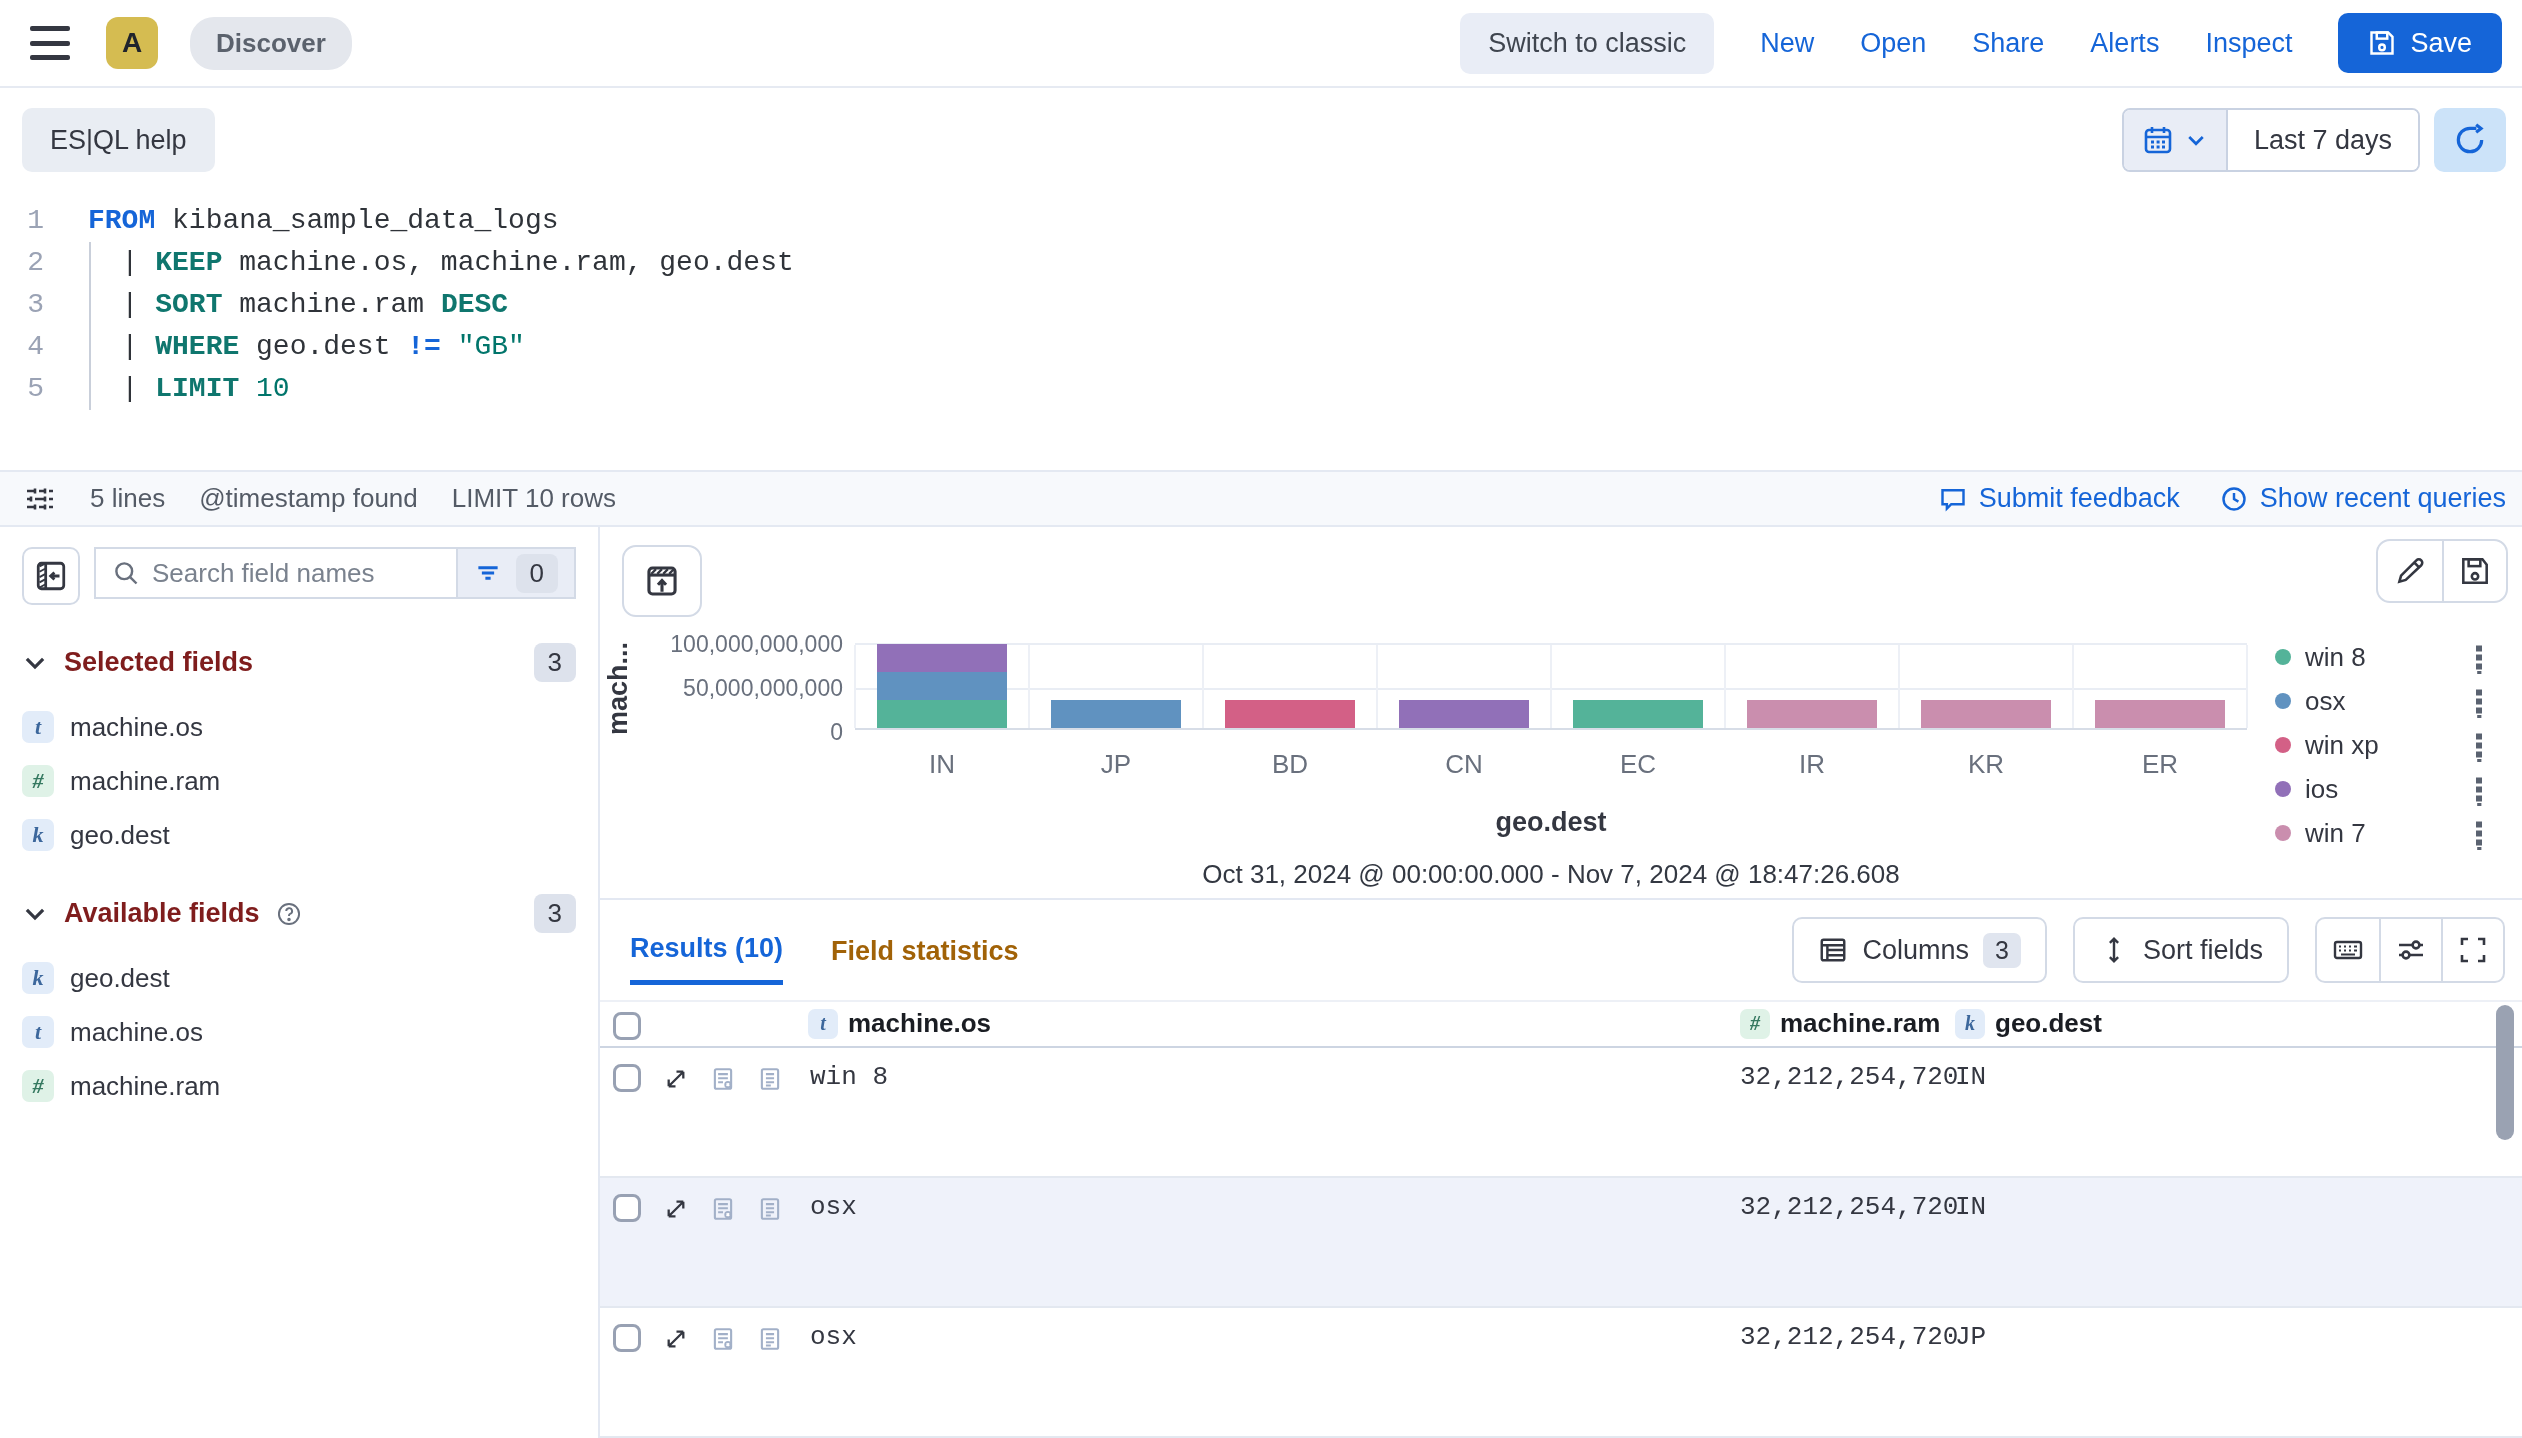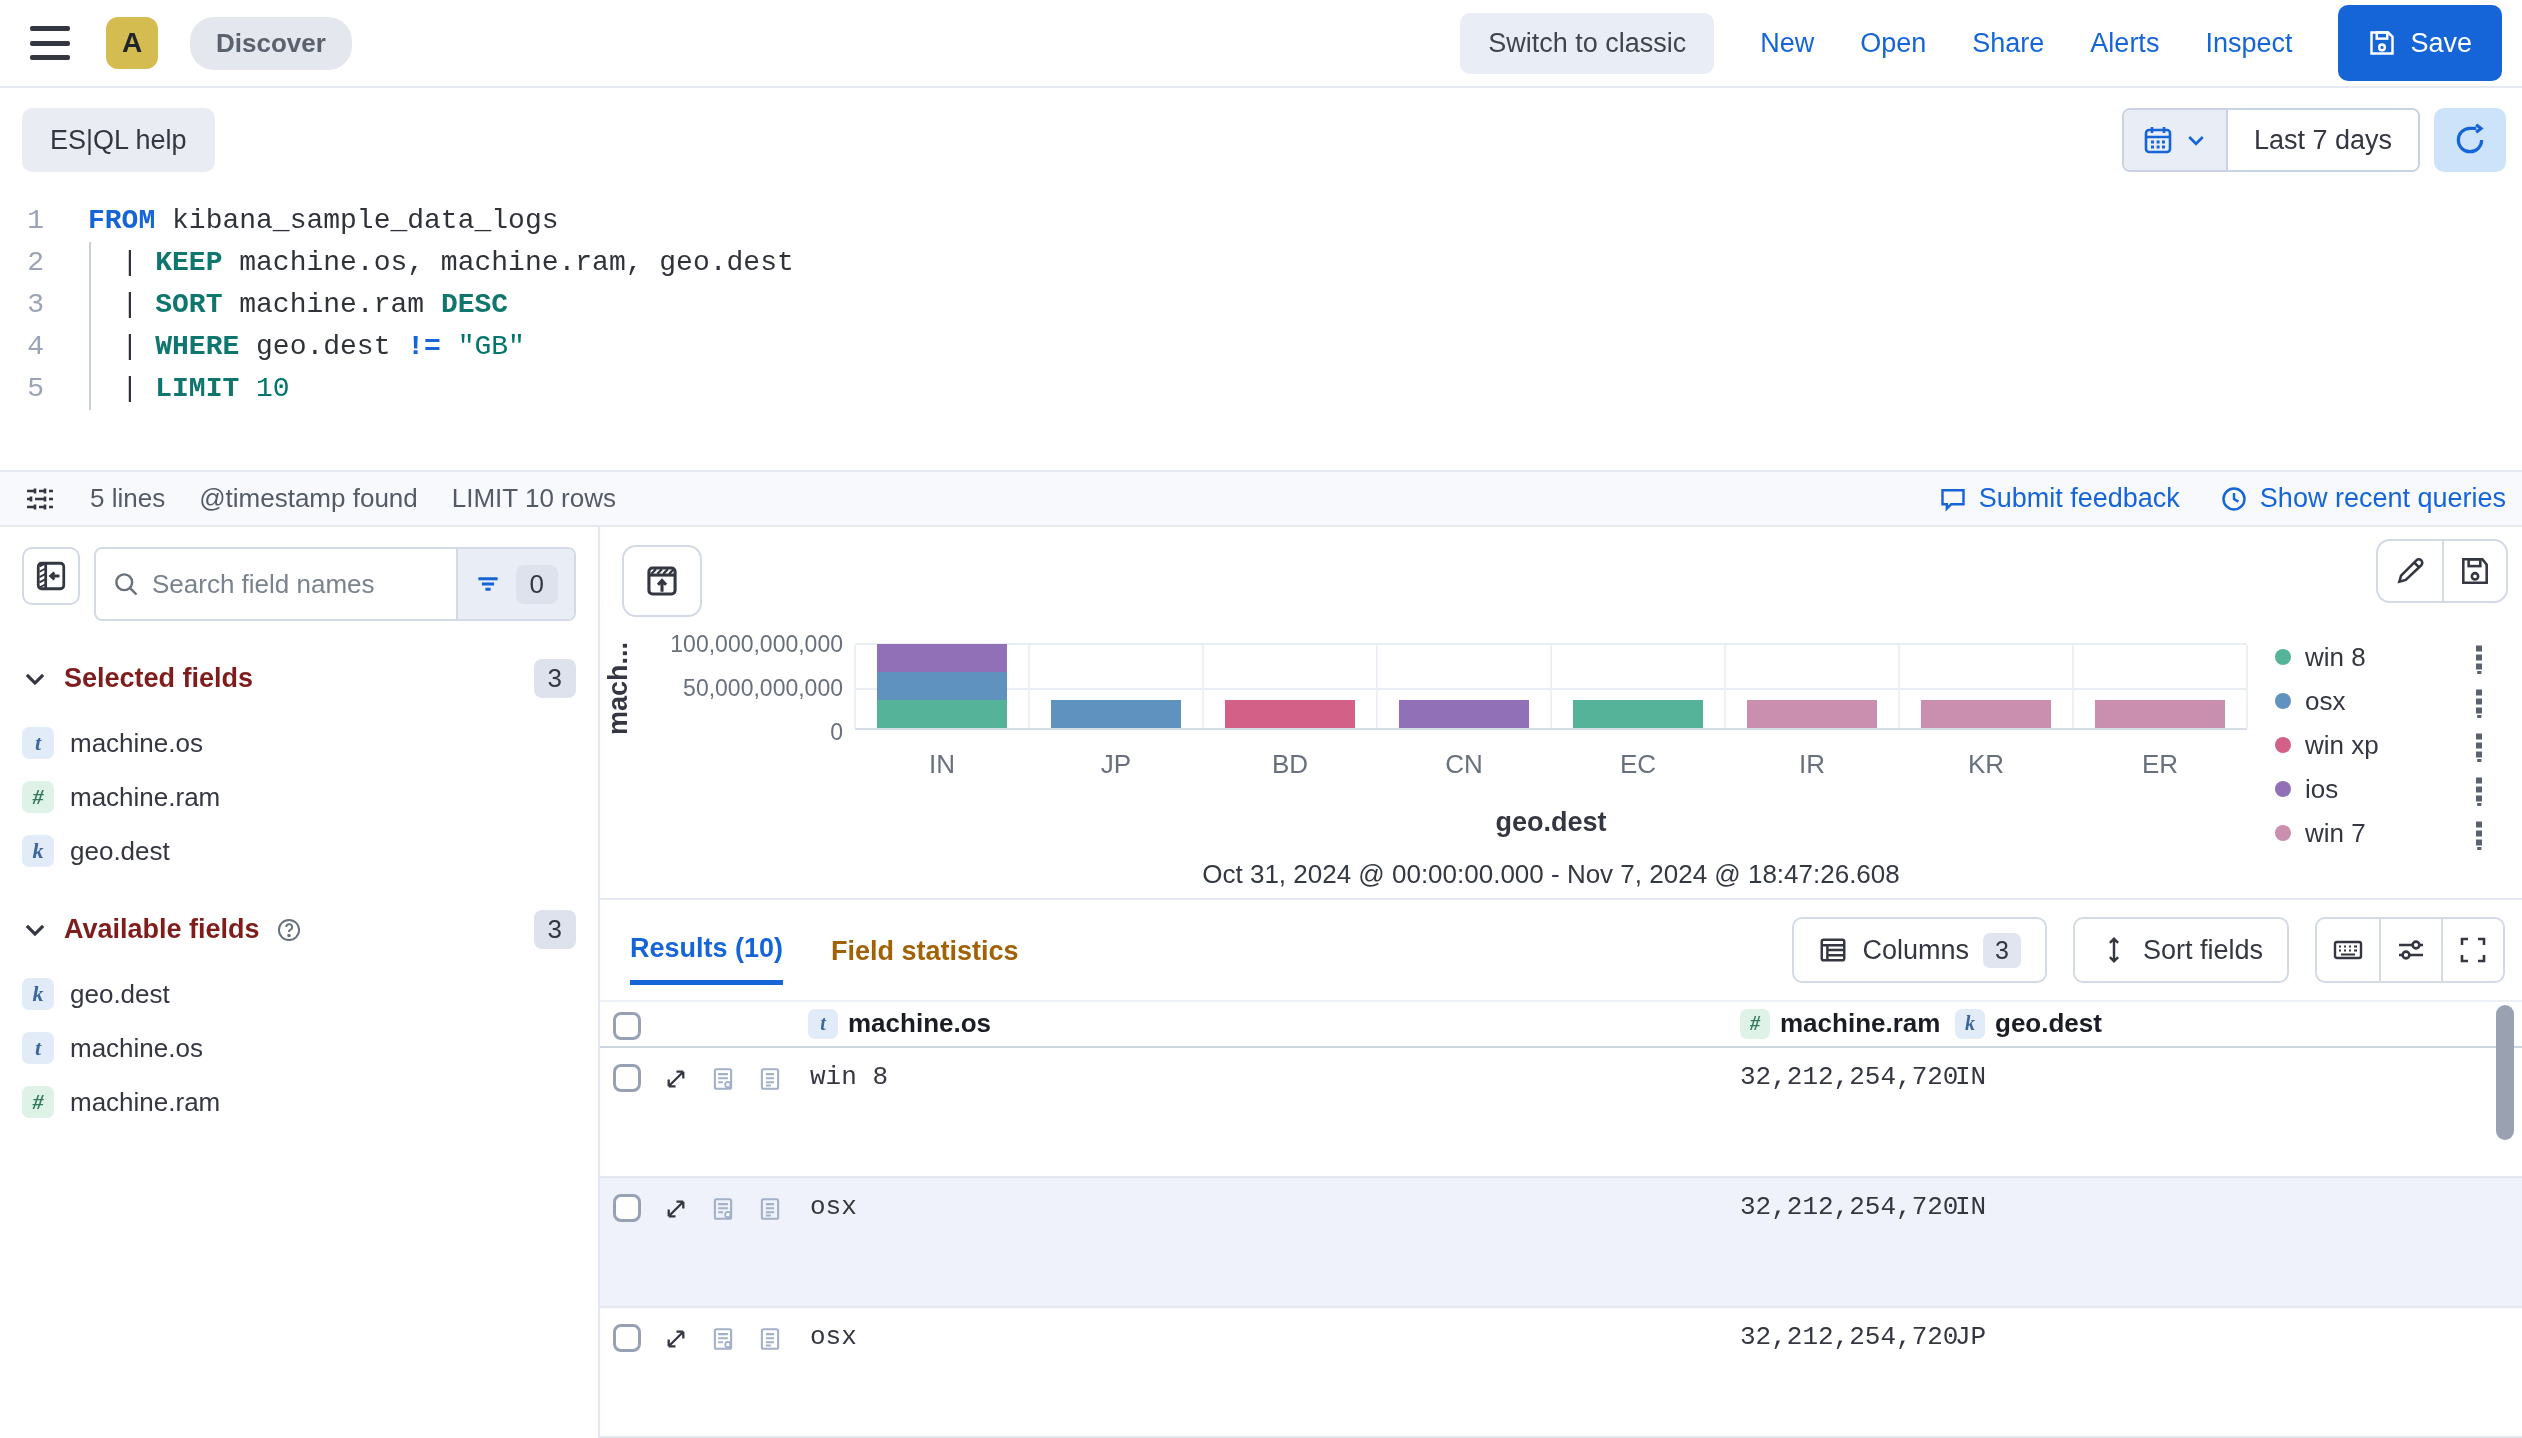--- a/index.html
+++ b/index.html
@@ -11,21 +11,21 @@
   .topbar { height:88px; display:flex; align-items:center; padding:0 20px 0 30px;
     border-bottom:2px solid #E6EAF2; background:#fff; }
   .hamburger { width:40px; height:34px; display:flex; flex-direction:column; justify-content:space-between; cursor:pointer; margin-right:36px;}
   .hamburger span{ display:block; height:5px; background:#343741; border-radius:2px;}
   .avatar { width:52px; height:52px; border-radius:12px; background:#D5BC51; color:#20242C;
     display:flex; align-items:center; justify-content:center; font-size:28px; font-weight:700; margin-right:32px;}
   .crumb { background:#E4E7ED; color:#5B626D; font-size:26px; padding:11px 26px; border-radius:24px;font-weight:bold; }
   .topbar-right { margin-left:auto; display:flex; align-items:center; gap:46px; }
   .btn-classic { background:#E9EDF6; color:#3F454F; font-size:27px; padding:15px 28px; border-radius:10px; }
   .toplink { color:#1565D8; font-size:27px; }
-  .btn-save { background:#1565D8; color:#fff; font-size:27px; font-weight:500; padding:0 30px; height:76px;
+  .btn-save { background:#1565D8; color:#fff; font-size:27px; font-weight:500; padding:0 30px; height:60px;
     border-radius:10px; display:flex; align-items:center; gap:14px; }
 
   
   .querysec { position:relative; height:382px; background:#fff; }
   .esql-help { position:absolute; left:22px; top:20px; height:64px; display:flex; align-items:center;
     background:#E9EDF3; border-radius:10px; padding:0 28px; font-size:27px; color:#343741; }
   .datepicker { position:absolute; right:102px; top:20px; height:64px; display:flex; border:2px solid #C9D2E2; border-radius:8px; overflow:hidden; }
   .dp-cal { background:#E9EDF6; display:flex; align-items:center; gap:10px; padding:0 18px; }
   .dp-label { background:#fff; display:flex; align-items:center; padding:0 26px; font-size:27px; color:#343741; border-left:2px solid #C9D2E2;}
   .btn-refresh { position:absolute; right:16px; top:20px; width:72px; height:64px; background:#CCE3F9;
@@ -46,21 +46,21 @@
   .qf-left { display:flex; align-items:center; gap:34px; color:#545B66; font-size:26px; }
   .qf-right { margin-left:auto; display:flex; align-items:center; gap:40px; }
   .qf-link { color:#1565D8; font-size:27px; display:flex; align-items:center; gap:12px; }
 
   
   .main { display:flex; height:911px; }
   .sidebar { width:600px; border-right:2px solid #E3E8F2; padding:20px 22px 0 22px; background:#fff; flex:none; }
   .sb-controls { display:flex; gap:14px; }
   .btn-collapse { width:58px; height:58px; border:2px solid #D3DAE6; border-radius:10px; background:#fff;
     display:flex; align-items:center; justify-content:center; flex:none;}
-  .searchbox { flex:1; height:74px; border:2px solid #D3DAE6; border-radius:8px; display:flex; overflow:hidden; background:#fff;}
+  .searchbox { flex:1; height:52px; border:2px solid #D3DAE6; border-radius:0; display:flex; overflow:hidden; background:#fff;}
   .searchbox input { flex:1; border:none; outline:none; font-size:26px; color:#343741; padding-left:12px;
     font-family:"Liberation Sans",sans-serif; min-width:0;}
   .searchbox input::placeholder { color:#7A828E; }
   .search-ic { display:flex; align-items:center; padding-left:16px; }
   .filter-seg { background:#E9EDF6; display:flex; align-items:center; gap:14px; padding:0 16px; border-left:2px solid #D3DAE6;}
   .count-badge { background:#DDE2EC; color:#343741; border-radius:8px; font-size:26px; padding:4px 14px; }
   .sb-section { display:flex; align-items:center; margin-top:38px; gap:16px; }
   .sb-section .title { font-size:27px; font-weight:700; color:#7f1d1d; }
   .sb-section .count-badge { margin-left:auto; }
   .field-list { margin-top:18px; }

